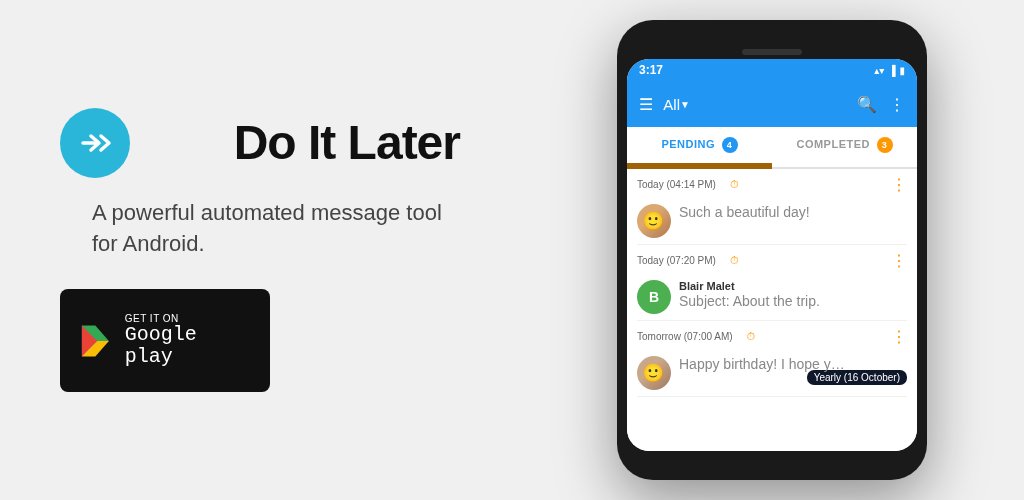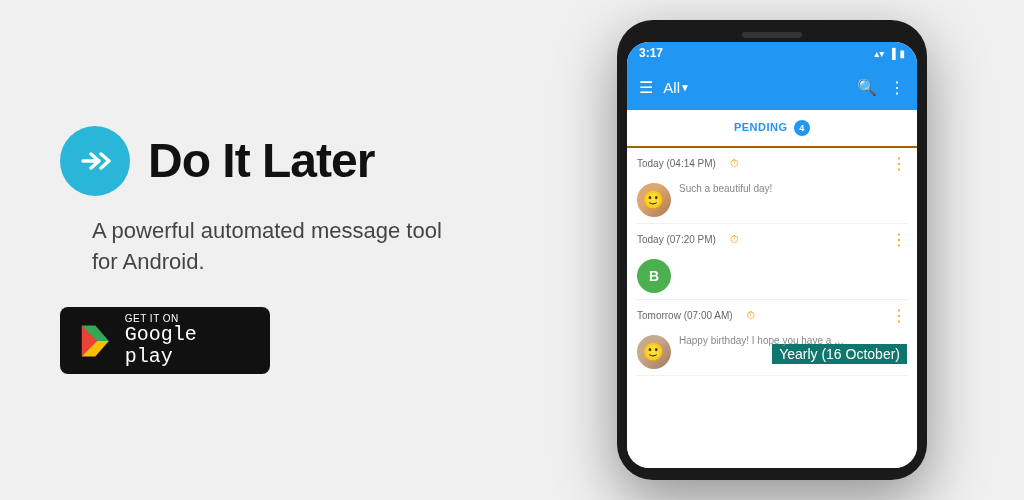--- a/index.html
+++ b/index.html
@@ -18,20 +18,21 @@
       padding: 40px 60px;
       display: flex;
       flex-direction: column;
       gap: 20px;
     }
 
     .app-title-row {
       display: flex;
       align-items: center;
       gap: 18px;
+      justify-content: space-between;
     }
 
     .app-icon {
       width: 70px;
       height: 70px;
       background: #29b6d8;
       border-radius: 50%;
       display: flex;
       align-items: center;
       justify-content: center;
@@ -58,21 +59,21 @@
       max-width: 360px;
       margin-left: 32px;
     }
 
     .google-play-btn {
       margin-top: 10px;
       display: inline-flex;
       align-items: center;
       background: #111;
       border-radius: 8px;
-      padding: 6px 18px;
+      padding: 24px 18px;
       gap: 12px;
       width: 210px;
       cursor: pointer;
       text-decoration: none;
     }
 
     .play-icon {
       width: 36px;
       height: 36px;
     }
@@ -103,21 +104,21 @@
       align-items: center;
       justify-content: center;
       padding: 20px 30px;
     }
 
     .phone-mockup {
       width: 310px;
       height: 460px;
       background: #1a1a1a;
       border-radius: 36px;
-      padding: 12px 10px;
+      padding: 29px 10px;
       box-shadow: 0 20px 60px rgba(0,0,0,0.4);
       display: flex;
       flex-direction: column;
     }
 
     .phone-notch-area {
       display: flex;
       justify-content: center;
       margin-bottom: 4px;
     }
@@ -189,21 +190,21 @@
       padding: 10px 4px;
       font-size: 11px;
       font-weight: 600;
       color: #999;
       letter-spacing: 0.5px;
       position: relative;
     }
 
     .tab.active {
       color: #2196f3;
-      border-bottom: 2px solid #a16207;
+      border-bottom: 6px solid #a16207;
       margin-bottom: -2px;
     }
 
     .badge {
       display: inline-flex;
       align-items: center;
       justify-content: center;
       width: 16px;
       height: 16px;
       border-radius: 50%;
@@ -281,40 +282,40 @@
     }
 
     .message-sender {
       font-size: 11px;
       font-weight: 600;
       color: #333;
       margin-bottom: 1px;
     }
 
     .message-preview {
-      font-size: 10px;
+      font-size: 14px;
       color: #888;
       white-space: nowrap;
       overflow: hidden;
       text-overflow: ellipsis;
       max-width: 170px;
     }
 
     .message-dots {
       color: #ff9800;
       font-size: 16px;
       align-self: center;
     }
 
     .yearly-badge {
-      background: #0f766e;
-      color: #fff;
-      font-size: 14px;
+      background: #0f172a;
+      color: #fff;
+      font-size: 10px;
       padding: 2px 7px;
-      border-radius: 0;
+      border-radius: 7px;
       float: right;
       margin-top: -2px;
     }
   </style>
 </head>
 <body>
 
 <div class="left-section">
   <div class="app-title-row">
     <div class="app-icon">
@@ -370,20 +371,24 @@
           <span>🔍</span>
           <span>⋮</span>
         </div>
       </div>
 
       <div class="tabs">
         <div class="tab active">
           <span>PENDING</span>
           <span class="badge badge-blue">4</span>
         </div>
+        <div class="tab">
+          <span>COMPLETED</span>
+          <span class="badge badge-orange">3</span>
+        </div>
       </div>
 
       <div class="message-list">
 
         <div class="message-group">
           <div class="message-time-header">
             <span>Today (04:14 PM)</span>
             <span class="clock-icon-small">⏱</span>
             <span style="flex:1"></span>
             <span class="message-dots">⋮</span>
@@ -398,20 +403,24 @@
 
         <div class="message-group">
           <div class="message-time-header">
             <span>Today (07:20 PM)</span>
             <span class="clock-icon-small">⏱</span>
             <span style="flex:1"></span>
             <span class="message-dots">⋮</span>
           </div>
           <div class="message-item">
             <div class="avatar avatar-green">B</div>
+            <div class="message-content">
+              <div class="message-sender">Blair Malet</div>
+              <div class="message-preview">Subject: About the trip.</div>
+            </div>
           </div>
         </div>
 
         <div class="message-group">
           <div class="message-time-header">
             <span>Tomorrow (07:00 AM)</span>
             <span class="clock-icon-small">⏱</span>
             <span style="flex:1"></span>
             <span class="message-dots">⋮</span>
           </div>

